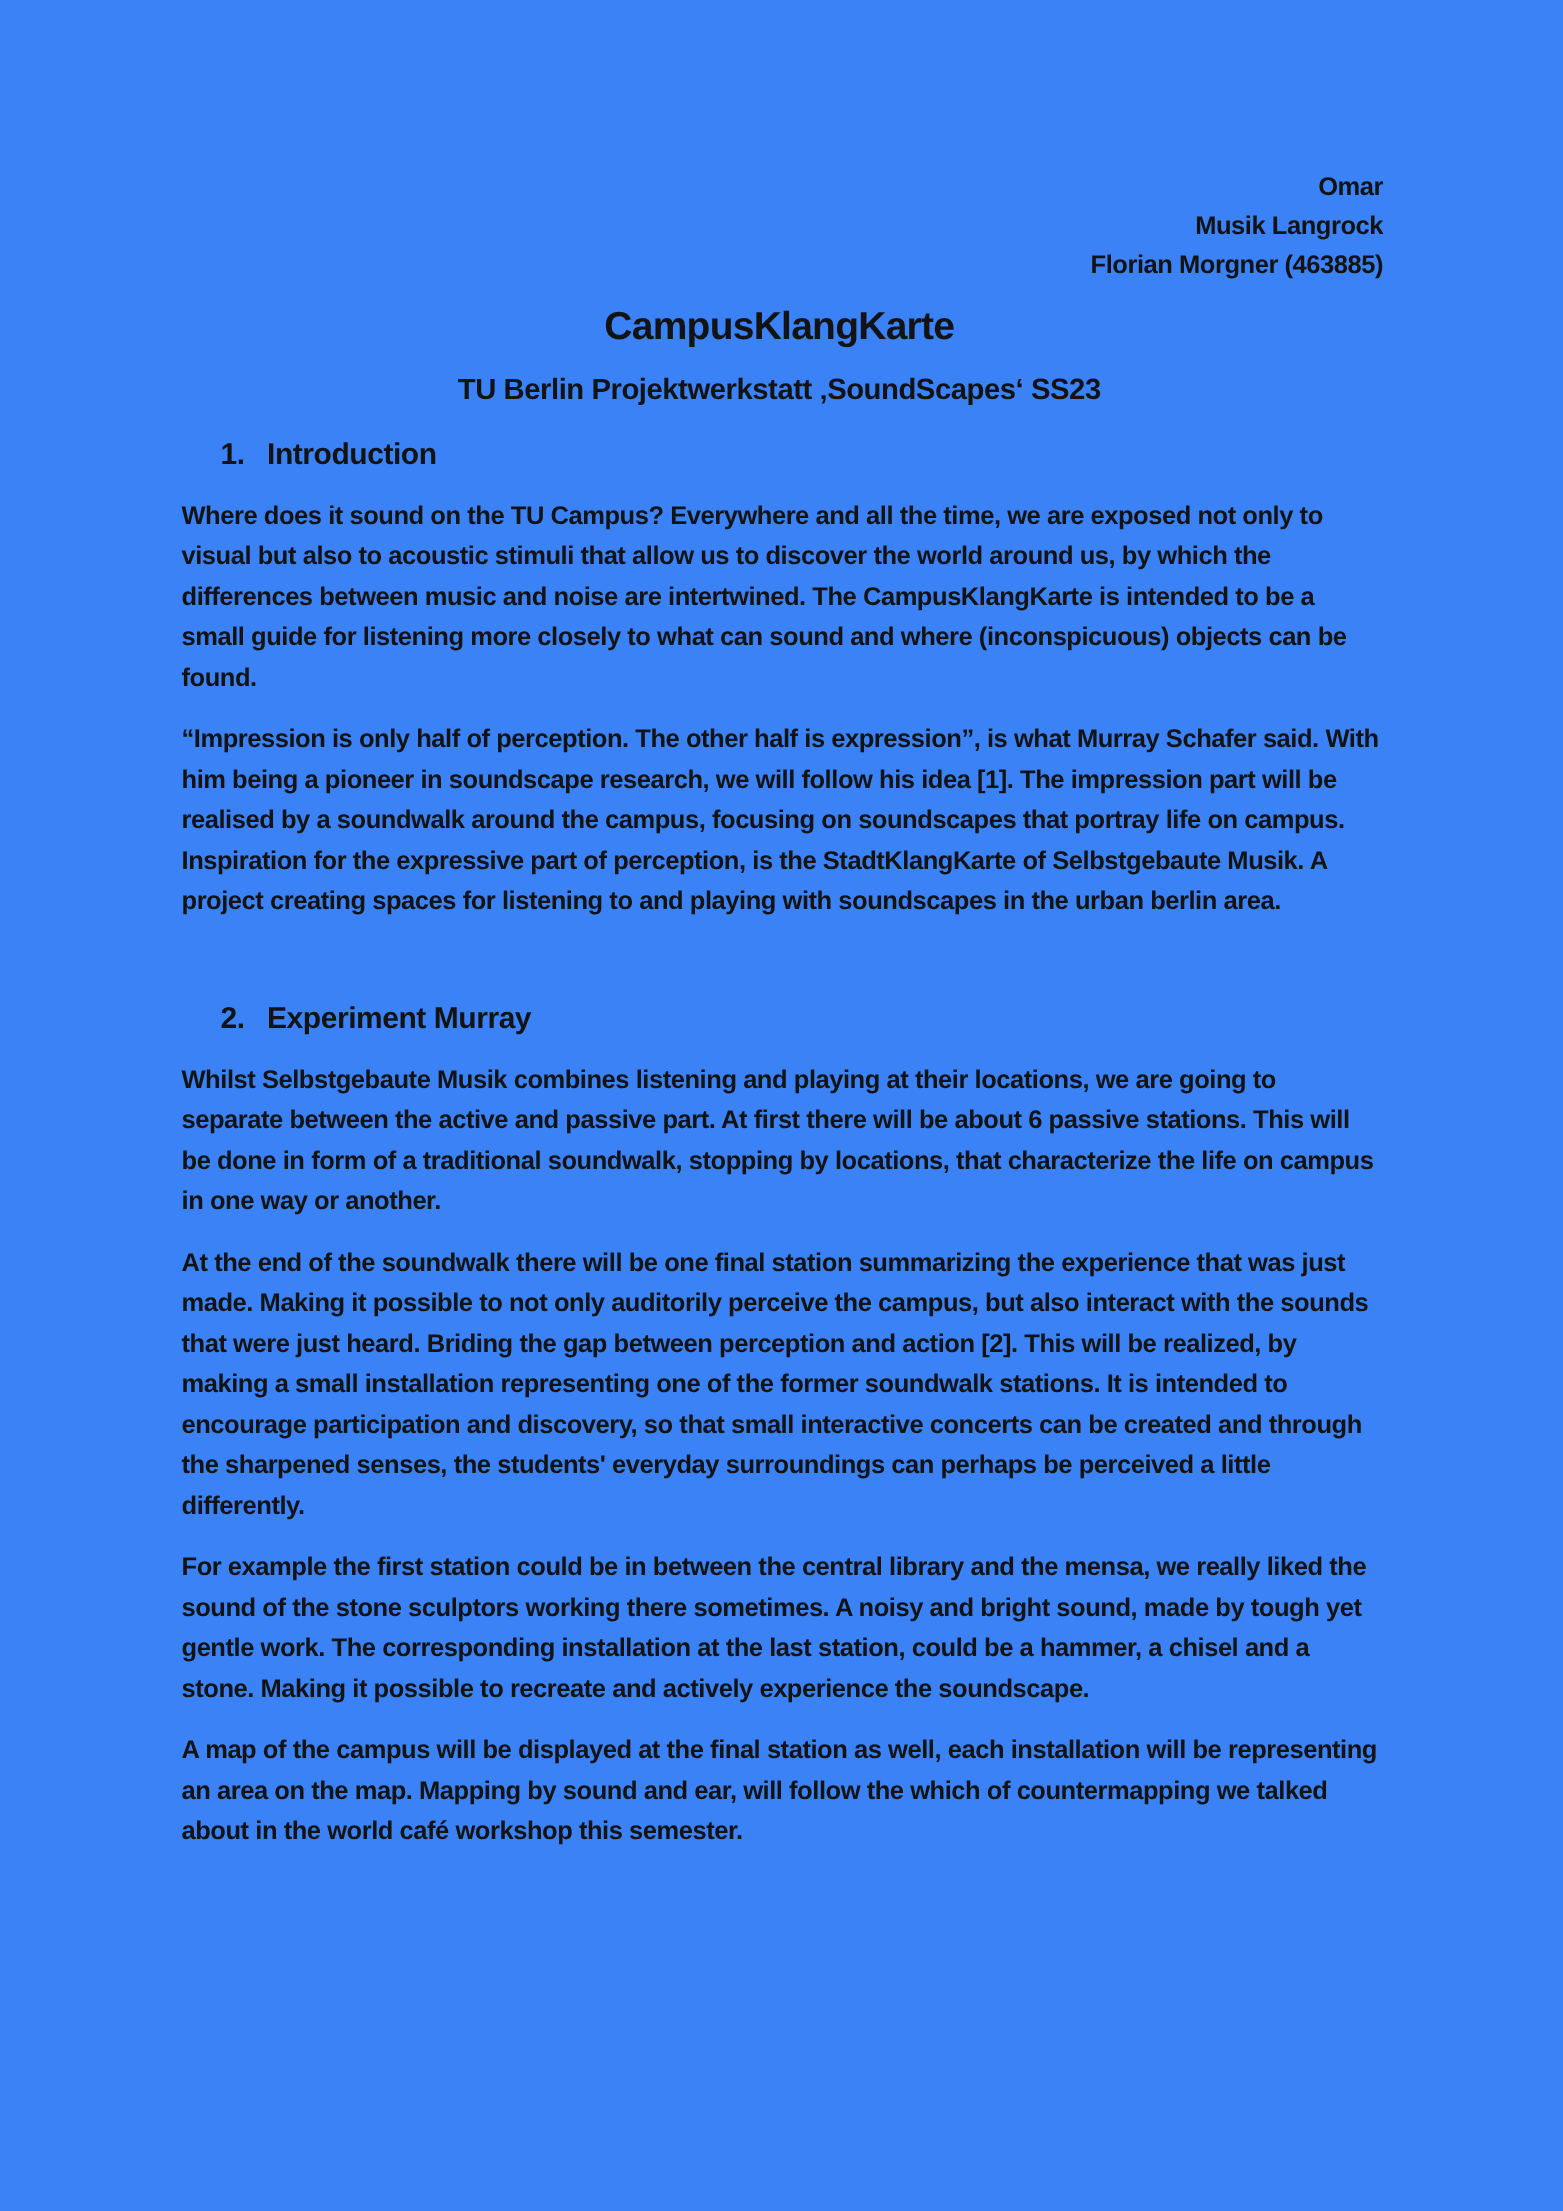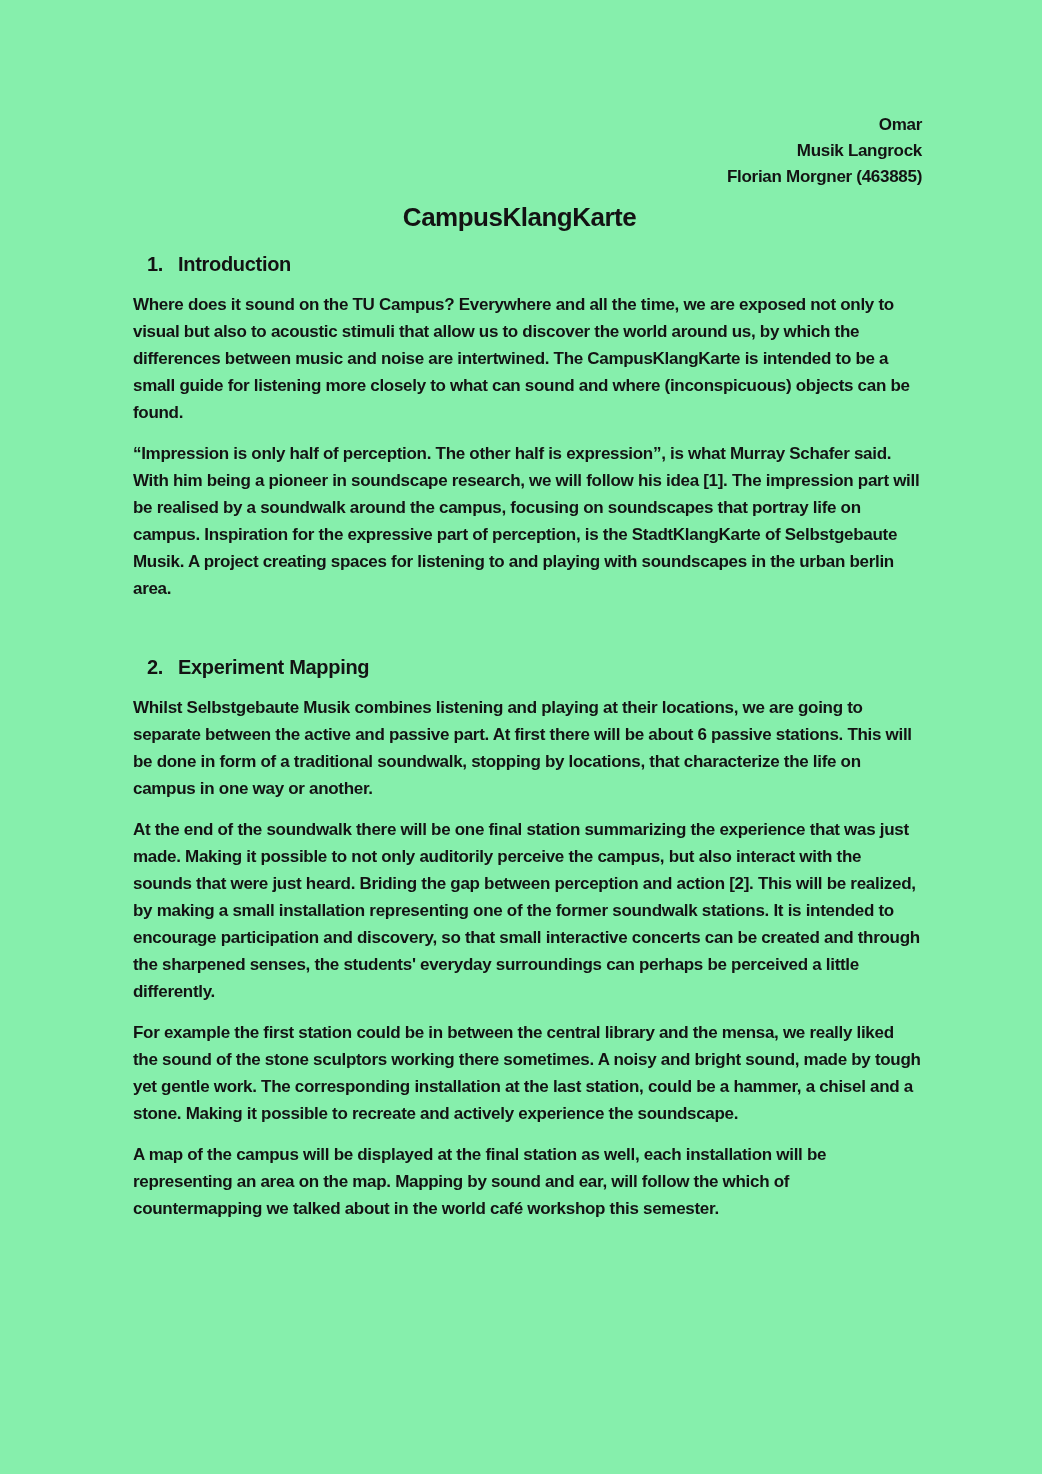--- a/index.html
+++ b/index.html
@@ -4,21 +4,21 @@
 <style>
   html, body {
     margin: 0;
     padding: 0;
     background: #ffffff;
   }
   .page {
     position: relative;
     width: 1042px;
     height: 1474px;
-    background: #86efac;
+    background: #3b82f6;
     box-sizing: border-box;
     padding: 112px 120px 0 117px;
     color: #131313;
     font-family: "Liberation Sans", sans-serif;
     font-weight: 700;
     letter-spacing: -0.3px;
     overflow: hidden;
   }
   .authors {
     text-align: right;
@@ -47,51 +47,52 @@
     line-height: 26px;
   }
   .h-num {
     flex: none;
     width: 31px;
   }
   .h2gap {
     margin-top: 52px;
   }
   .body {
-    margin: 14px 0 0 16px;
+    margin: 14px 0 0 4px;
     font-size: 17px;
     line-height: 27px;
     text-align: left;
   }
 </style>
 </head>
 <body>
 
 <div class="page">
 
   <div class="authors">
     <div>Omar</div>
     <div>Musik Langrock</div>
     <div>Florian Morgner (463885)</div>
   </div>
 
   <h1 class="title">CampusKlangKarte</h1>
 
+  <div class="subtitle">TU Berlin Projektwerkstatt ‚SoundScapes‘ SS23</div>
 
   <div class="h-row">
     <span class="h-num">1.</span>
     <span class="h-text">Introduction</span>
   </div>
 
   <p class="body">Where does it sound on the TU Campus? Everywhere and all the time, we are exposed not only to visual but also to acoustic stimuli that allow us to discover the world around us, by which the differences between music and noise are intertwined. The CampusKlangKarte is intended to be a small guide for listening more closely to what can sound and where (inconspicuous) objects can be found.</p>
   <p class="body">“Impression is only half of perception. The other half is expression”, is what Murray Schafer said. With him being a pioneer in soundscape research, we will follow his idea [1]. The impression part will be realised by a soundwalk around the campus, focusing on soundscapes that portray life on campus. Inspiration for the expressive part of perception, is the StadtKlangKarte of Selbstgebaute Musik. A project creating spaces for listening to and playing with soundscapes in the urban berlin area.</p>
 
   <div class="h-row h2gap">
     <span class="h-num">2.</span>
-    <span class="h-text">Experiment Mapping</span>
+    <span class="h-text">Experiment Murray</span>
   </div>
 
   <p class="body">Whilst Selbstgebaute Musik combines listening and playing at their locations, we are going to separate between the active and passive part. At first there will be about 6 passive stations. This will be done in form of a traditional soundwalk, stopping by locations, that characterize the life on campus in one way or another.</p>
   <p class="body">At the end of the soundwalk there will be one final station summarizing the experience that was just made. Making it possible to not only auditorily perceive the campus, but also interact with the sounds that were just heard. Briding the gap between perception and action [2]. This will be realized, by making a small installation representing one of the former soundwalk stations. It is intended to encourage participation and discovery, so that small interactive concerts can be created and through the sharpened senses, the students' everyday surroundings can perhaps be perceived a little differently.</p>
   <p class="body">For example the first station could be in between the central library and the mensa, we really liked the sound of the stone sculptors working there sometimes. A noisy and bright sound, made by tough yet gentle work. The corresponding installation at the last station, could be a hammer, a chisel and a stone. Making it possible to recreate and actively experience the soundscape.</p>
   <p class="body">A map of the campus will be displayed at the final station as well, each installation will be representing an area on the map. Mapping by sound and ear, will follow the which of countermapping we talked about in the world café workshop this semester.</p>
 
 </div>
 
 </body></html>

